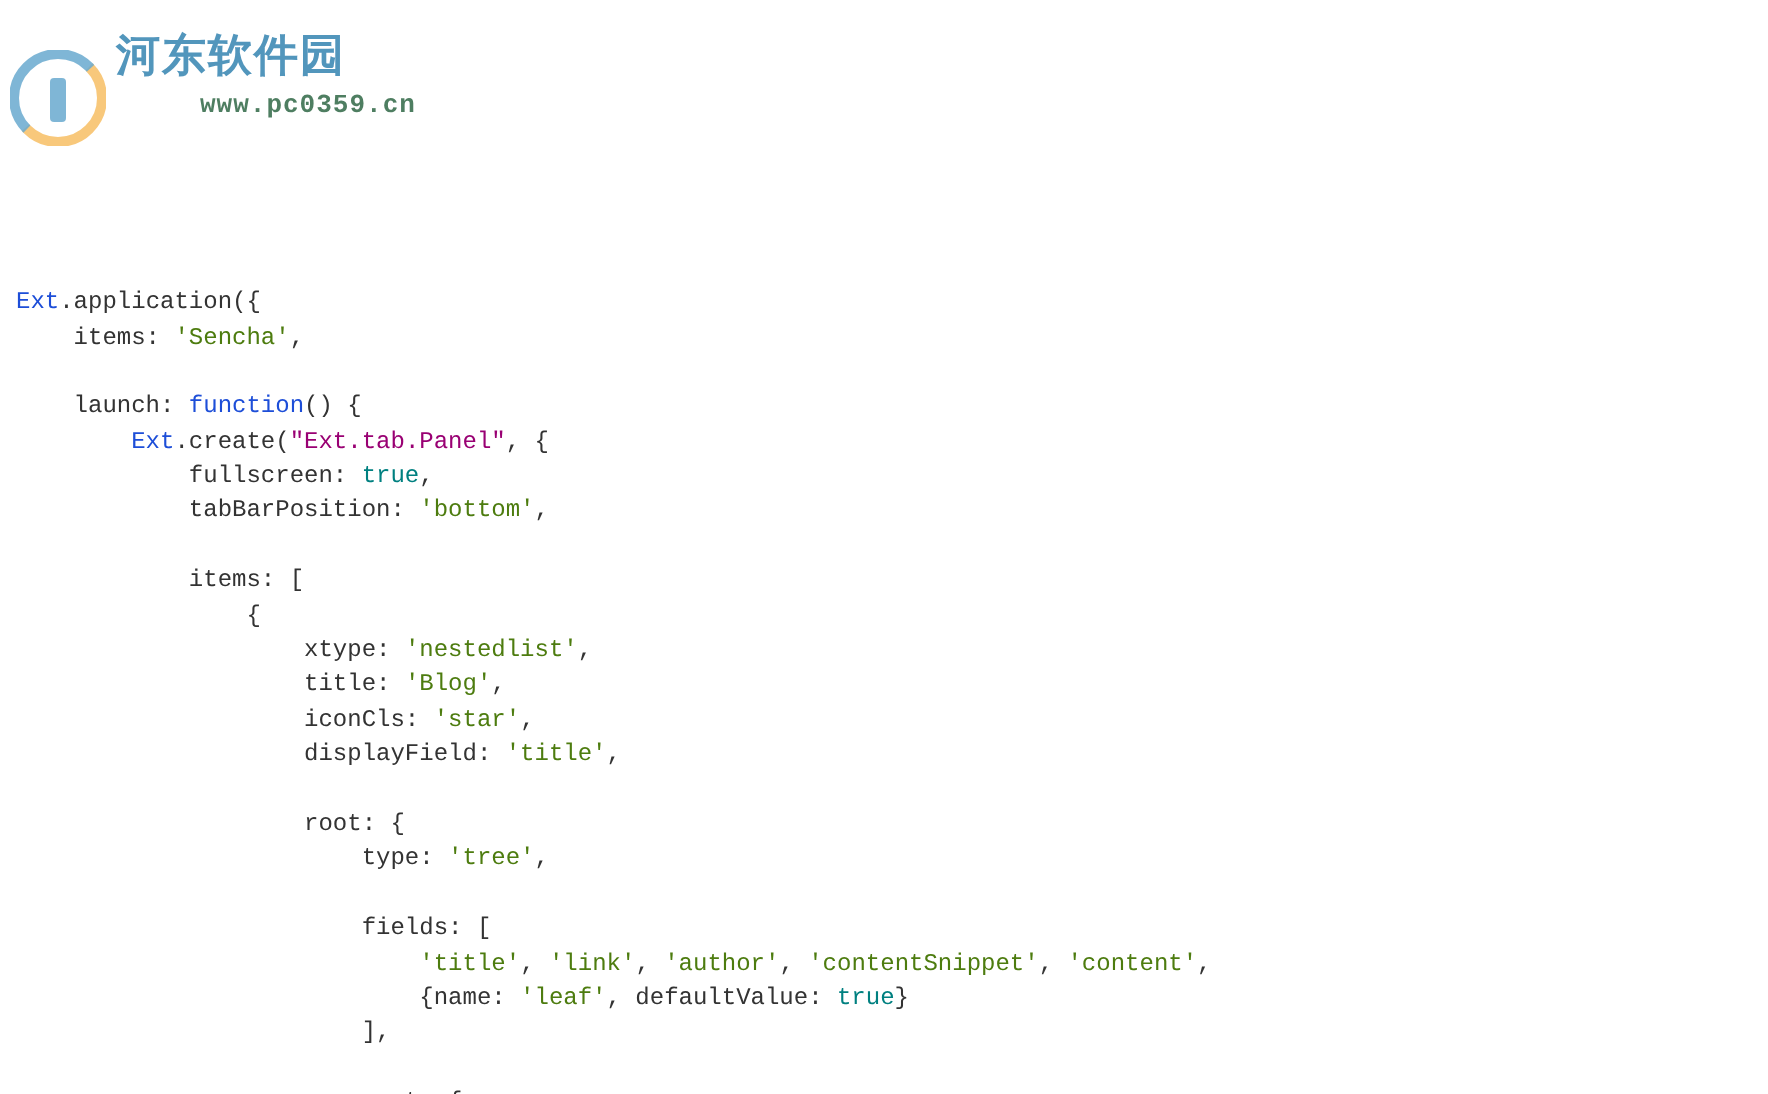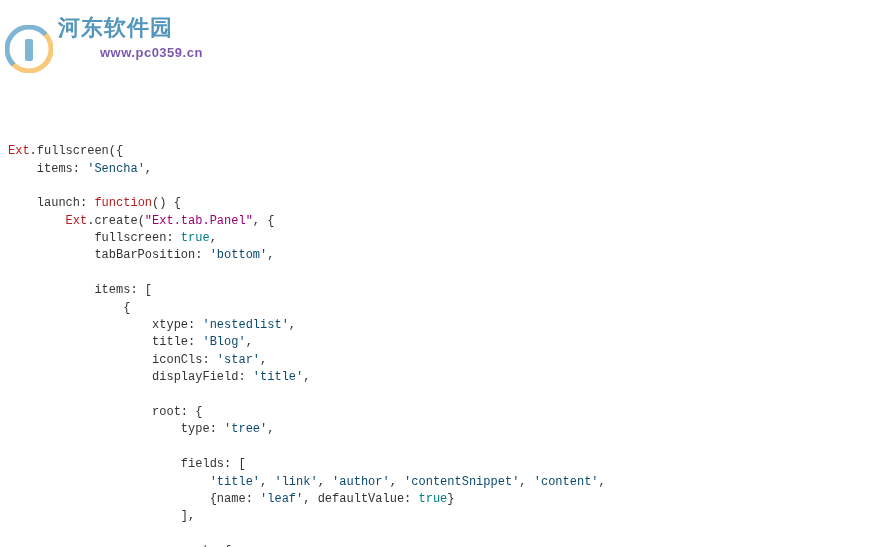--- a/index.html
+++ b/index.html
@@ -9,22 +9,22 @@
   line-height: 1.45;
   background: #fff;
   color: #333;
   padding: 4px 8px;
   white-space: pre;
   position: relative;
   width: 884px;
   height: 547px;
   overflow: hidden;
 }
-.kw { color: #b91c1c; }
-.str { color: #0c4a6e; }
+.kw { color: #1d4ed8; }
+.str { color: #4d7c0f; }
 .key { color: #990073; }
 .bool { color: #008080; margin-top: 20px; }
 .watermark-logo {
   position: absolute;
   top: 8px;
   left: 5px;
   opacity: 0.65;
   z-index: 10;
 }
 .watermark-text {
@@ -36,24 +36,24 @@
   font-weight: bold;
   color: #0a6aa1;
   opacity: 0.7;
   z-index: 10;
   letter-spacing: 1px;
 }
 .watermark-url {
   position: absolute;
   top: 44px;
   left: 100px;
-  font-family: Liberation Sans, sans-serif;
+  font-family: Liberation Mono, monospace;
   font-size: 13px;
   font-weight: bold;
-  color: #4c1d95;
+  color: #14532d;
   opacity: 0.75;
   z-index: 10;
   letter-spacing: 0.5px;
 }
 .code { position: relative; z-index: 1; }
 </style>
 </head>
 <body>
 
 
@@ -61,21 +61,21 @@
 <div class="watermark-logo">
 <svg width="48" height="48" viewBox="0 0 48 48">
   <circle cx="24" cy="24" r="22" fill="none" stroke="#f39c12" stroke-width="5" stroke-dasharray="70 70" transform="rotate(-45 24 24)" opacity="0.85"></circle>
   <circle cx="24" cy="24" r="22" fill="none" stroke="#1a7db5" stroke-width="5" stroke-dasharray="70 70" transform="rotate(135 24 24)" opacity="0.85"></circle>
   <rect x="20" y="14" width="8" height="22" rx="2" fill="#1a7db5" opacity="0.85"></rect>
 </svg>
 </div>
 <div class="watermark-text">河东软件园</div>
 <div class="watermark-url">www.pc0359.cn</div>
 
-<div class="code"><span class="kw">Ext</span><span>.fullscreen({</span>
+<div class="code"><span class="kw">Ext</span><span>.application({</span>
 <span>    items: </span><span class="str">'Sencha'</span><span>,</span>
 <span> </span>
 <span>    launch: </span><span class="kw">function</span><span>() {</span>
 <span class="kw">        Ext</span><span>.create(</span><span class="key">"Ext.tab.Panel"</span><span>, {</span>
 <span>            fullscreen: </span><span class="bool">true</span><span>,</span>
 <span>            tabBarPosition: </span><span class="str">'bottom'</span><span>,</span>
 <span> </span>
 <span>            items: [</span>
 <span>                {</span>
 <span>                    xtype: </span><span class="str">'nestedlist'</span><span>,</span>

